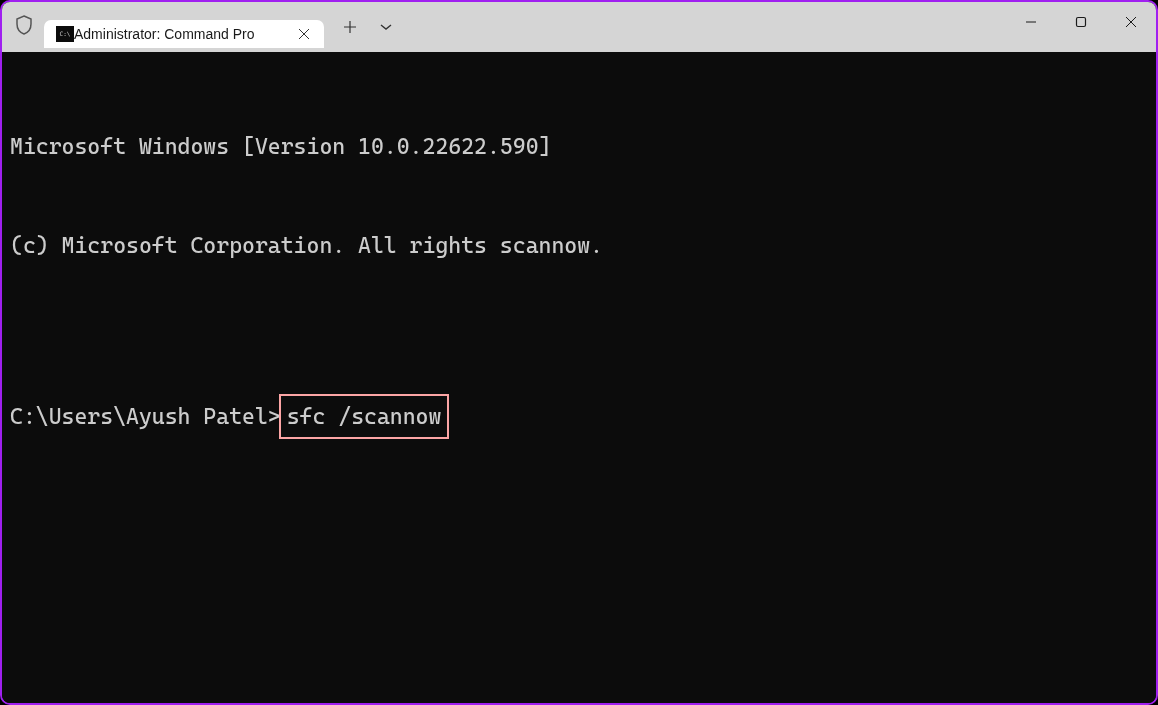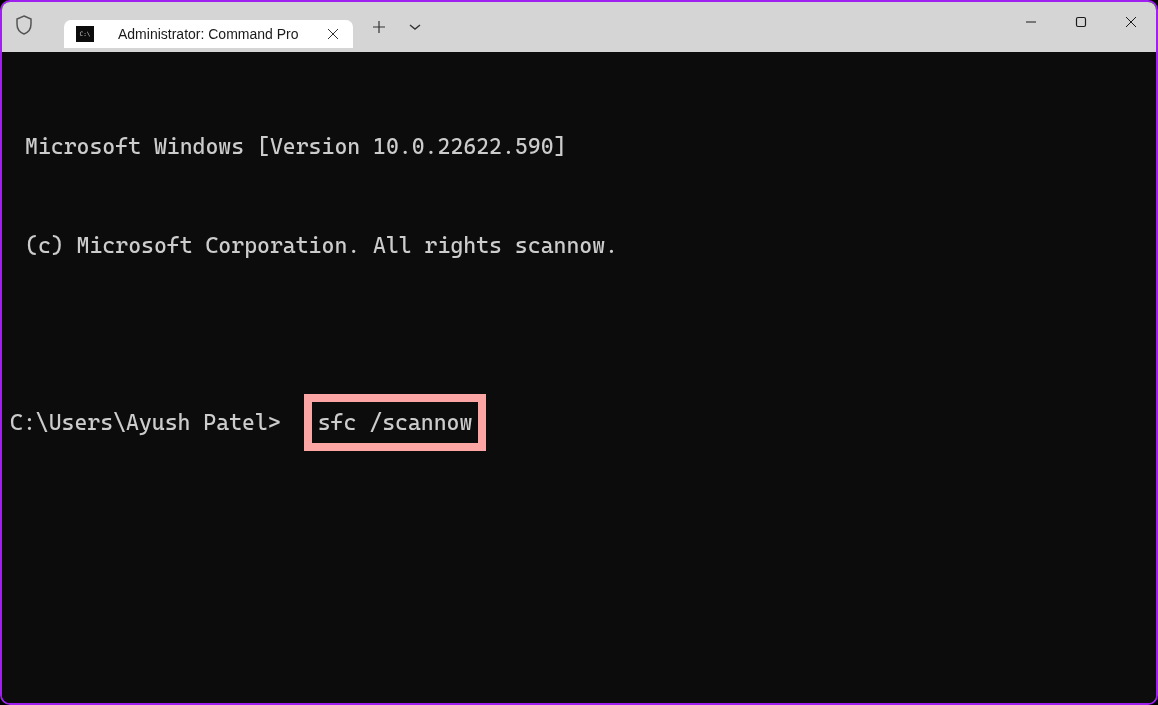--- a/index.html
+++ b/index.html
@@ -51,23 +51,22 @@
     
     .tab {
       display: flex;
       align-items: center;
       background: #fff;
       height: 28px;
       border-radius: 7px 7px 0 0;
       padding: 0 10px 0 12px;
       margin-top: 14px;
       min-width: 280px;
-      gap: 24px;
+      gap: 0;
       position: relative;
-      margin-left: 20px;
     }
     
     .tab-icon {
       width: 18px;
       height: 16px;
       background: #0c0c0c;
       display: flex;
       align-items: center;
       justify-content: center;
       flex-shrink: 0;
@@ -166,31 +165,29 @@
       font-family: 'Cascadia Mono', 'Consolas', monospace;
       font-size: 22px;
       line-height: 1.5;
       color: #cccccc;
       white-space: pre;
       overflow: hidden;
     }
     
     .terminal-line {
       display: block;
-      margin-left: 15px;
     }
     
     .prompt-line {
       display: flex;
       align-items: baseline;
-      gap: 25px;
     }
     
     .highlight-box {
-      border: 8px solid #fca5a5;
+      border: 2px solid #fca5a5;
       padding: 4px 6px;
       display: inline-block;
       margin-left: -2px;
     }
   </style>
 </head>
 <body>
 
 <div class="window">
 

